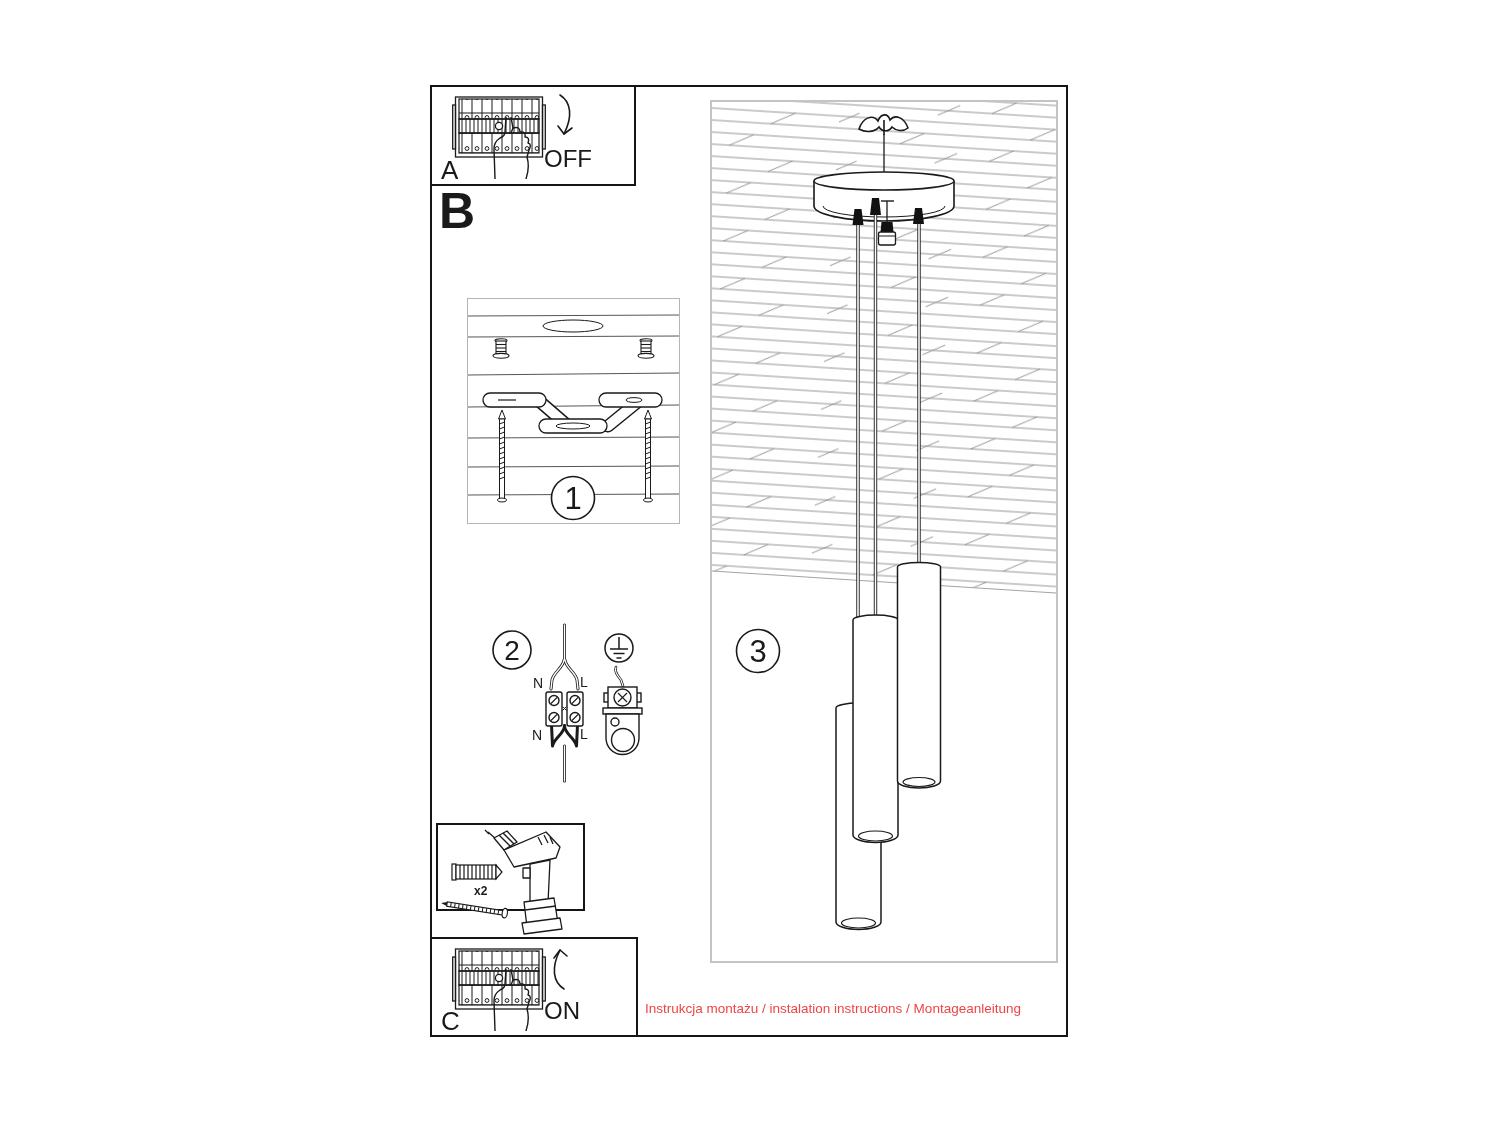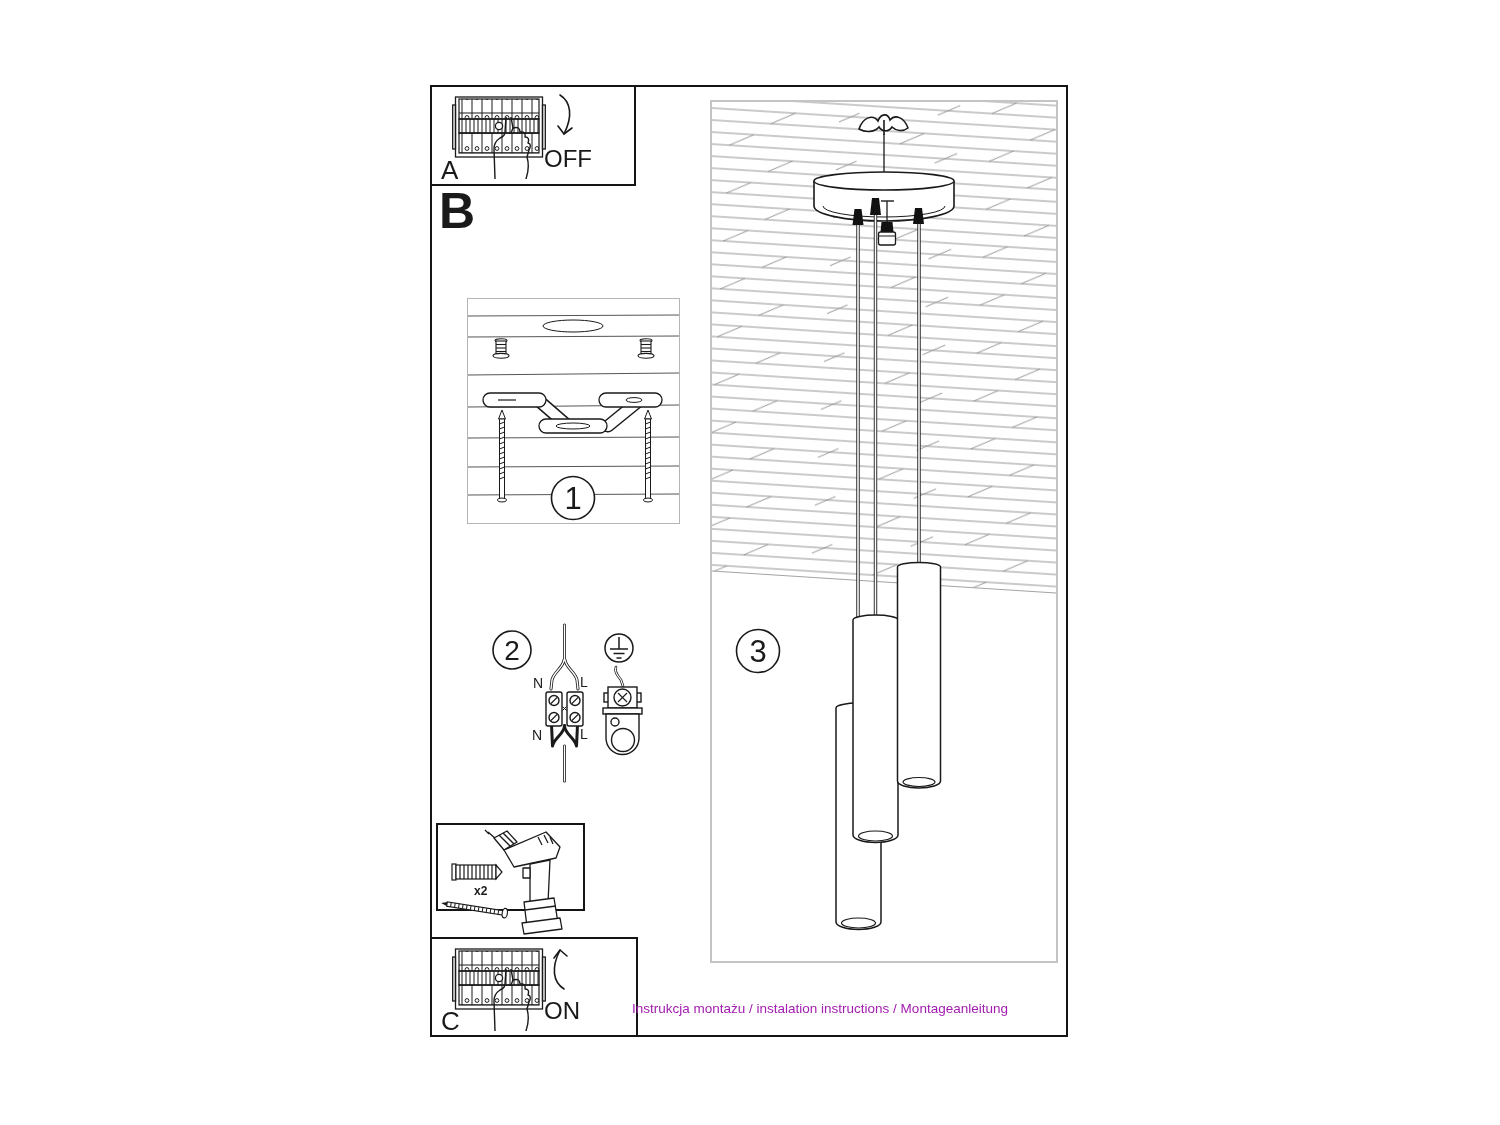--- a/index.html
+++ b/index.html
@@ -6,21 +6,21 @@
   .stage{position:relative;width:1500px;height:1125px;background:#ffffff;overflow:hidden;
          font-family:"Liberation Sans", sans-serif;color:#1a1a1a;}
   .abs{position:absolute;}
   .sheet{left:430px;top:85px;width:638px;height:952px;border:2px solid #151515;box-sizing:border-box;}
   .box-a{left:430px;top:85px;width:206px;height:101px;border:2px solid #151515;box-sizing:border-box;background:#fff;}
   .box-c{left:430px;top:937px;width:208px;height:100px;border:2px solid #151515;box-sizing:border-box;background:#fff;}
   .drill-box{left:436px;top:823px;width:149px;height:88px;border:2px solid #151515;box-sizing:border-box;background:#fff;}
   .panel1{left:467px;top:298px;width:213px;height:226px;border:1px solid #b5b5b5;box-sizing:border-box;background:#fff;}
   .main-panel{left:710px;top:100px;width:348px;height:863px;border:2px solid #c4c4c4;box-sizing:border-box;background:#fff;}
   .label-b{left:439px;top:186px;font-size:50px;font-weight:700;line-height:1;letter-spacing:0px;}
-  .footer{left:632px;top:999px;font-size:13.5px;line-height:20px;color:#a21caf;}
+  .footer{left:645px;top:999px;font-size:13.5px;line-height:20px;color:#ef4444;}
   svg{display:block;}
   text{font-family:"Liberation Sans", sans-serif;fill:#1a1a1a;}
 </style>
 </head>
 <body>
 
 <div class="stage">
 
   <div class="abs sheet"></div>
 

